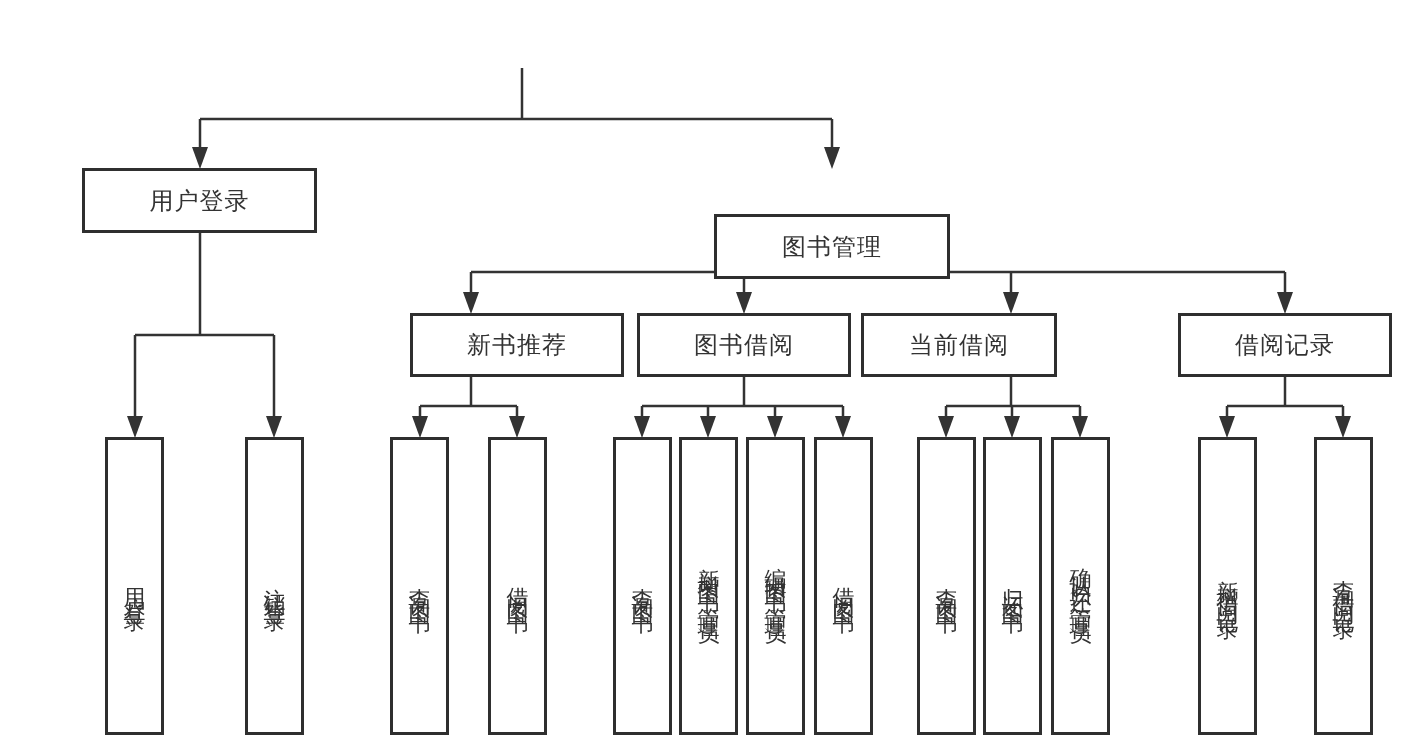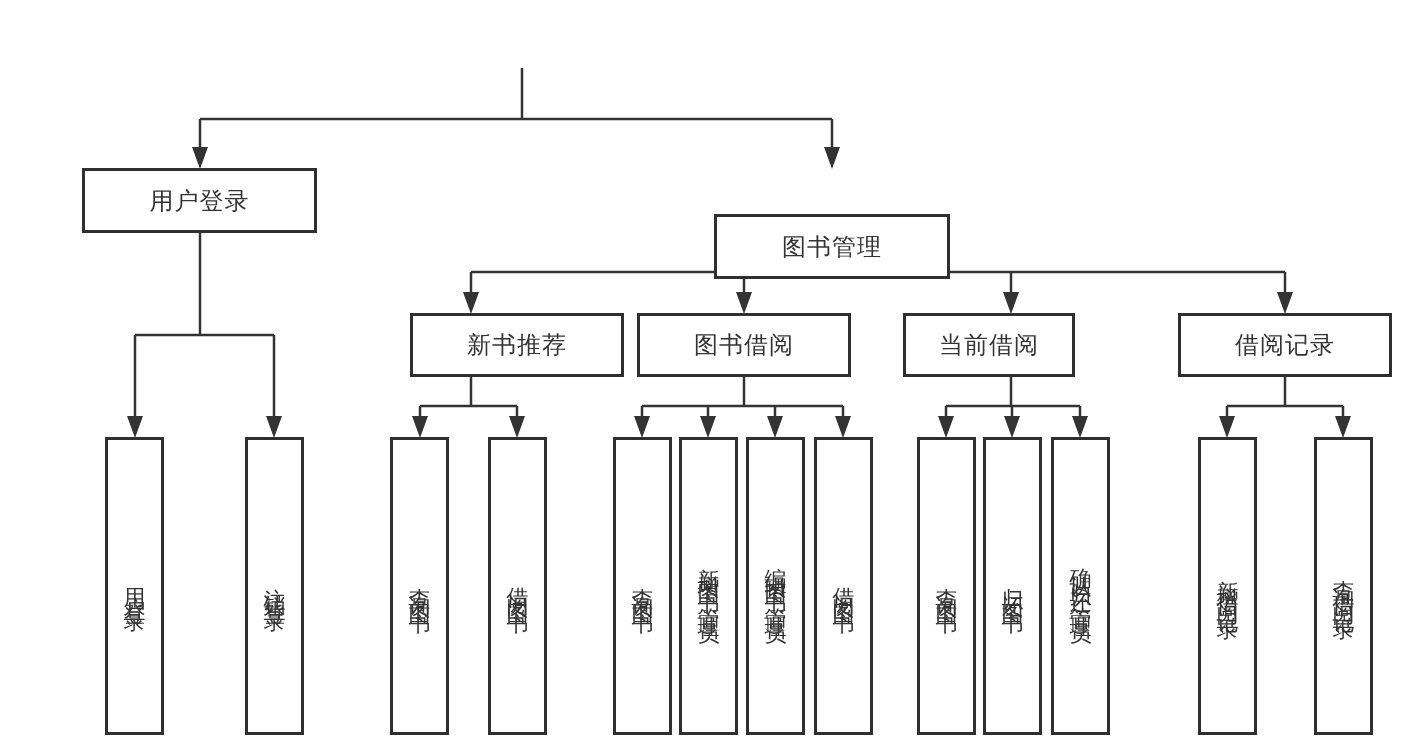--- a/index.html
+++ b/index.html
@@ -106,21 +106,21 @@
   <div class="node h-node" style="left:714px;top:168px;width:236px;height:65px;margin-top:46px;">
     <span>图书管理</span>
   </div>
 
   <div class="node h-node" style="left:364px;top:313px;width:214px;height:64px;margin-left:46px;">
     <span>新书推荐</span>
   </div>
   <div class="node h-node" style="left:637px;top:313px;width:214px;height:64px;">
     <span>图书借阅</span>
   </div>
-  <div class="node h-node" style="left:903px;top:313px;width:172px;height:64px;">
+  <div class="node h-node" style="left:861px;top:313px;width:196px;height:64px;">
     <span>当前借阅</span>
   </div>
   <div class="node h-node" style="left:1178px;top:313px;width:214px;height:64px;">
     <span>借阅记录</span>
   </div>
 
   <div class="node v-node" style="left:105px;top:437px;width:59px;height:298px;">
     <span>用户登录</span>
   </div>
   <div class="node v-node" style="left:245px;top:437px;width:59px;height:298px;">

